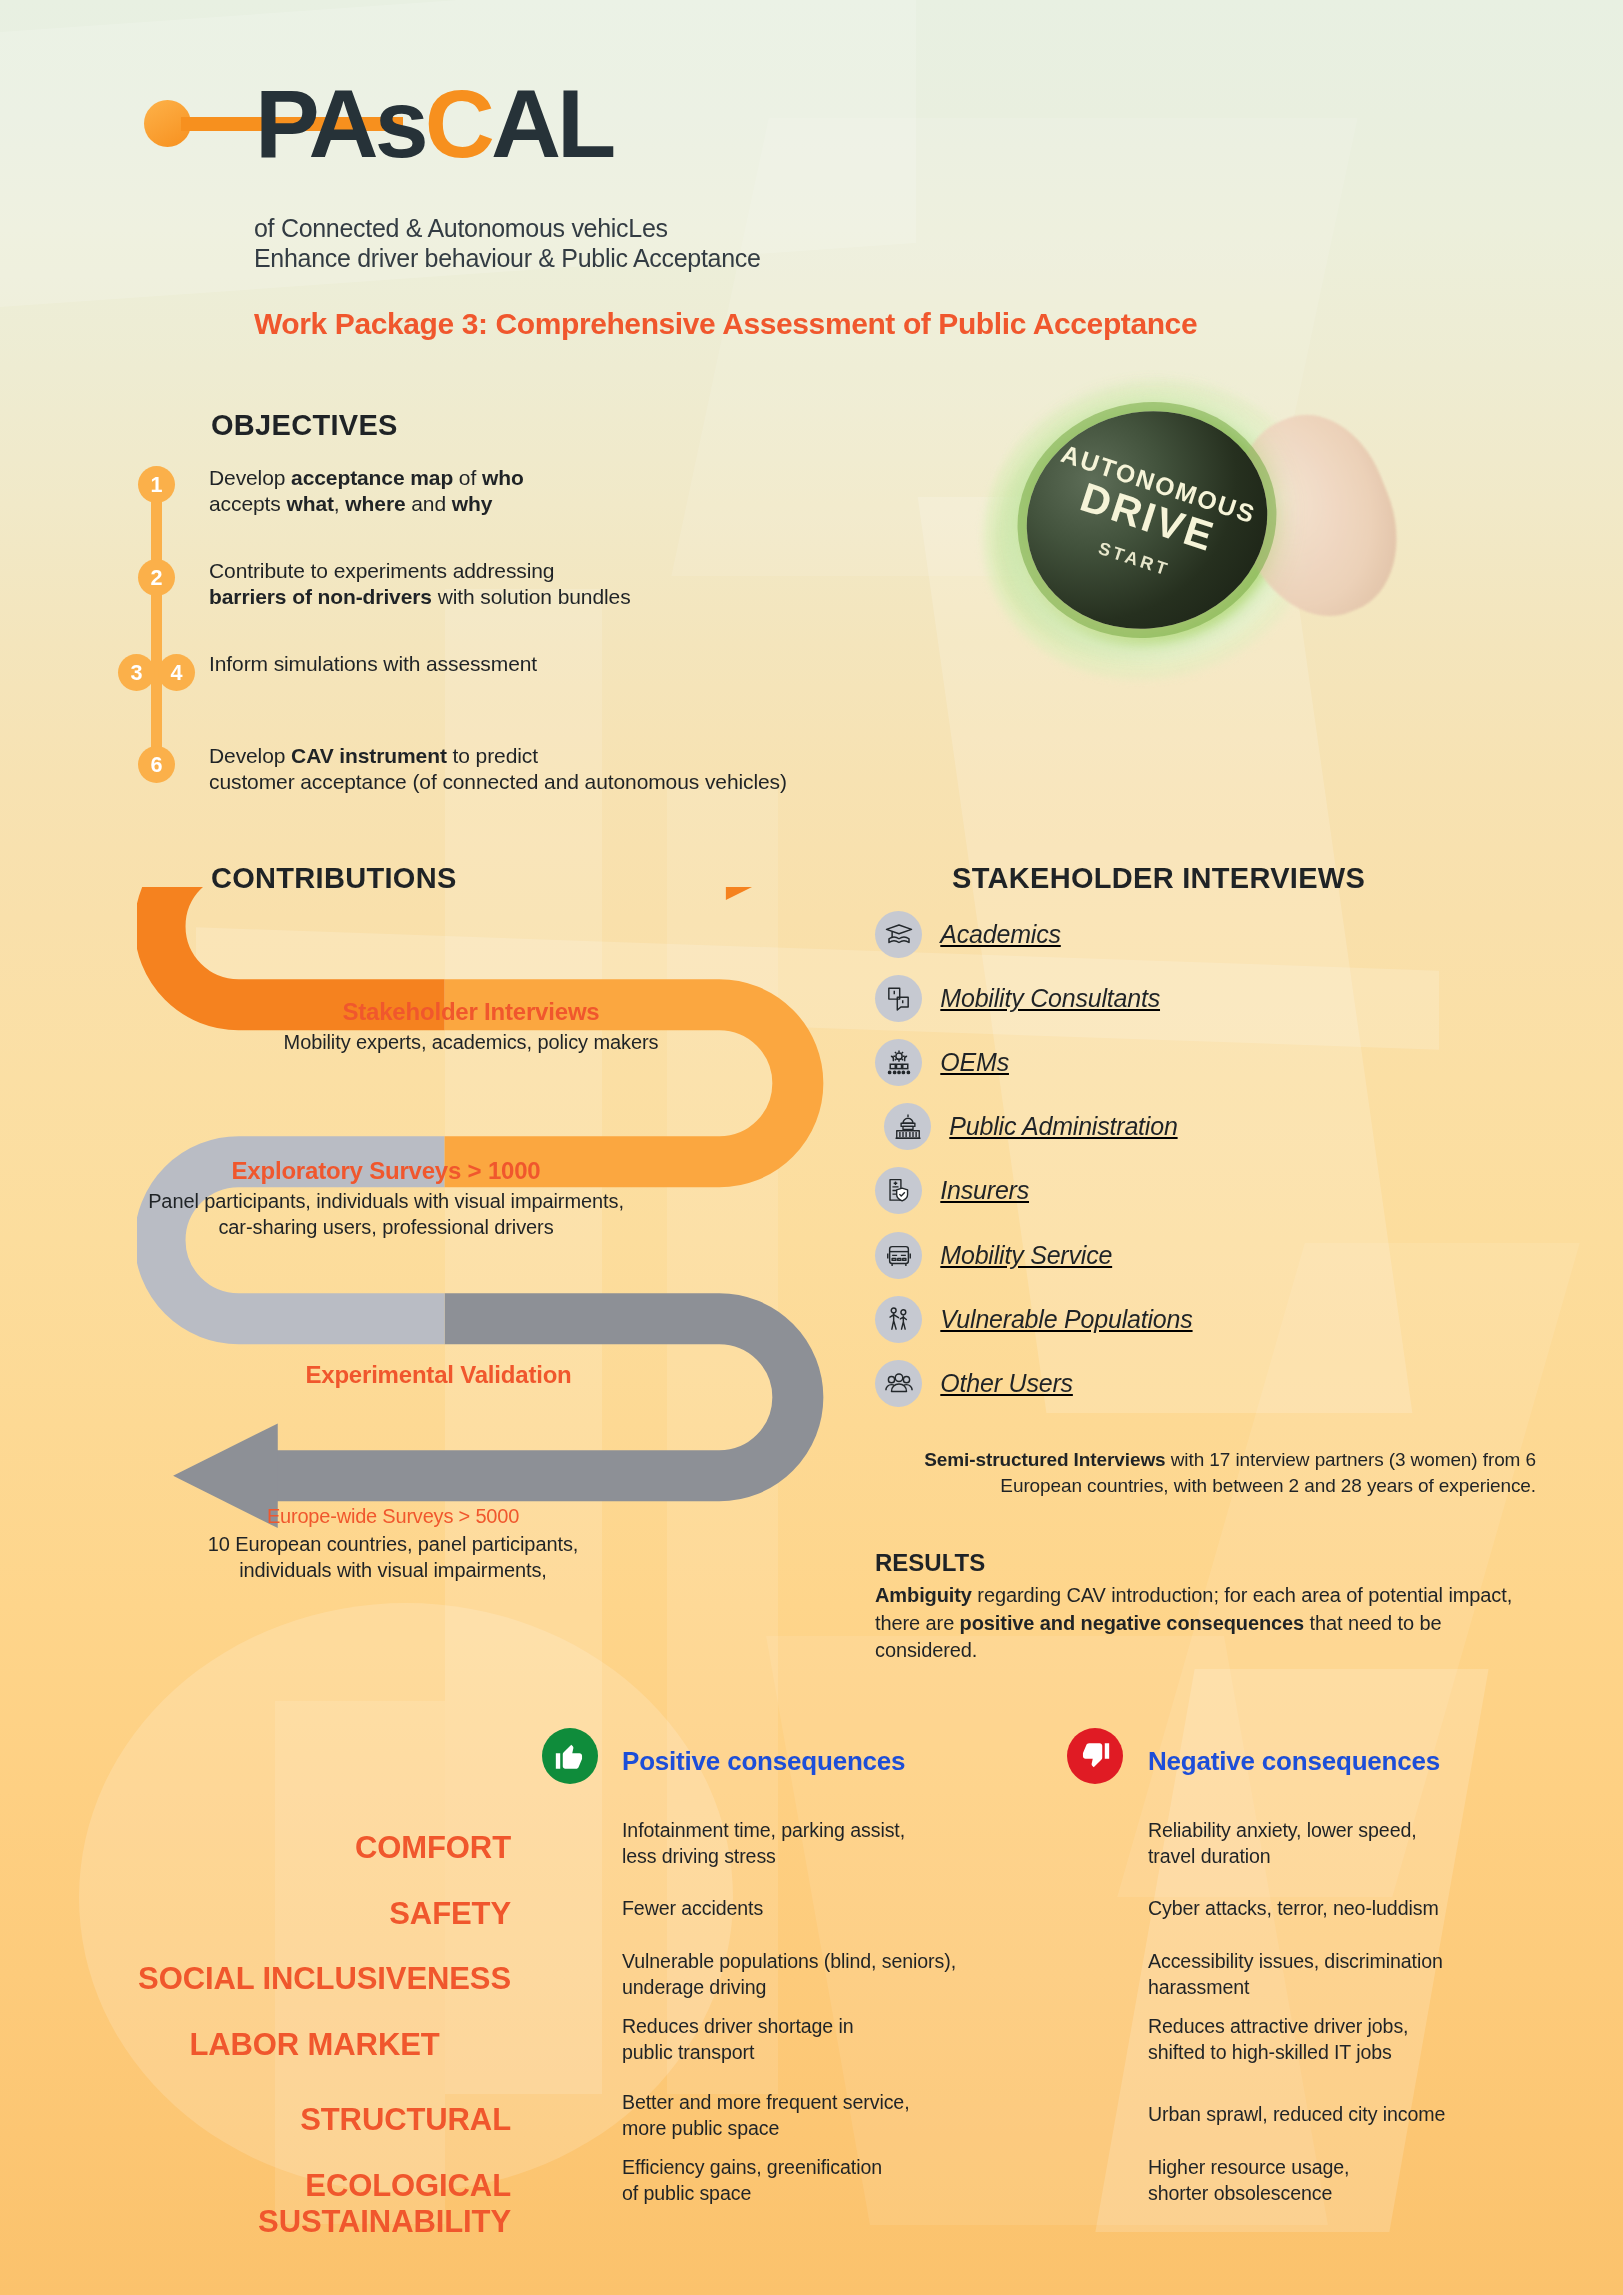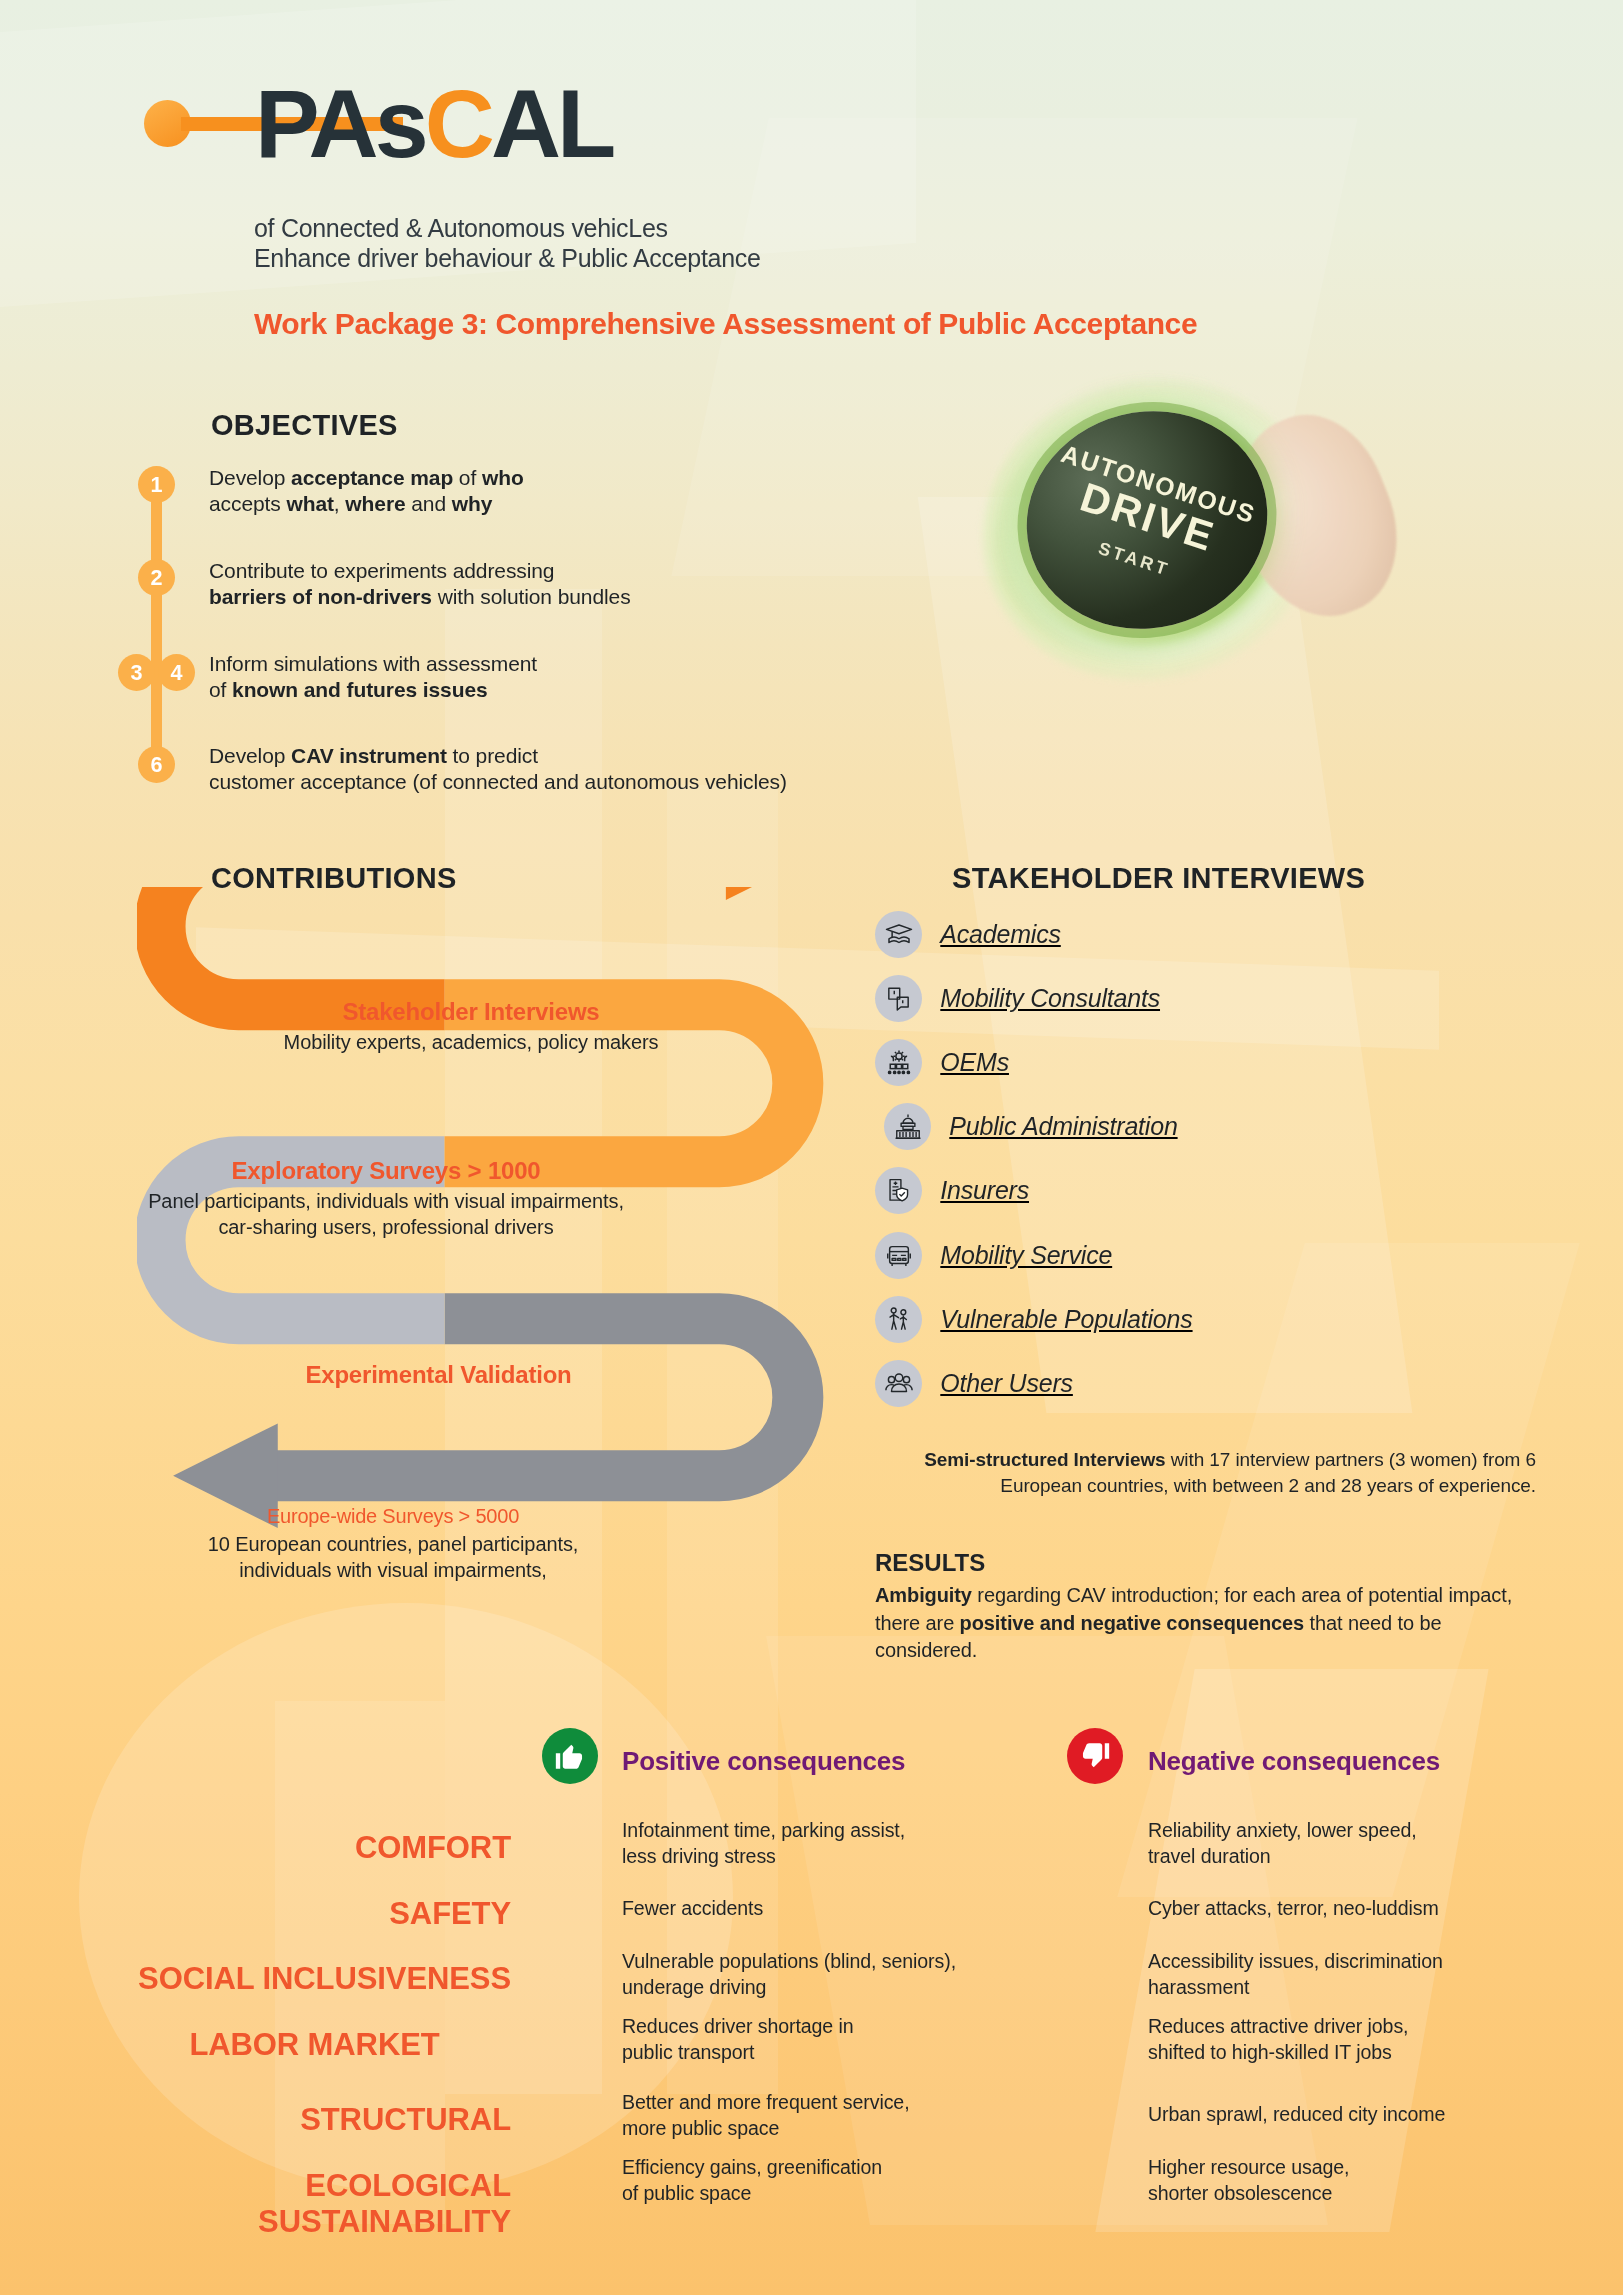--- a/index.html
+++ b/index.html
@@ -89,21 +89,21 @@
   .sh-lab{font-size:25px;font-style:italic;color:#1f2326;font-weight:500;letter-spacing:-0.2px;}
 
   .para{position:absolute;font-size:19px;line-height:26px;color:#1f2326;letter-spacing:-0.1px;}
   .para b{font-weight:800;}
 
   
   .thumb{position:absolute;width:56px;height:56px;border-radius:50%;display:flex;
     align-items:center;justify-content:center;font-size:35px;color:#fff;}
   .thumb.up{background:#0f8c3b;}
   .thumb.down{background:#e01b24;}
-  .ch{position:absolute;font-size:26px;font-weight:800;color:#701a75;letter-spacing:-0.2px;}
+  .ch{position:absolute;font-size:26px;font-weight:800;color:#1d4ed8;letter-spacing:-0.2px;}
   .rowlab{position:absolute;font-size:31px;font-weight:800;color:#f0572d;text-align:right;letter-spacing:-0.1px;}
   .cell{position:absolute;font-size:19.6px;line-height:25.5px;color:#1f2326;letter-spacing:-0.1px;}
 </style>
 </head>
 <body>
 
 <div class="bgdeco">
   <i style="left:0;top:0;width:916px;height:275px;transform:skewY(-4deg);opacity:.5"></i>
   <i style="left:720px;top:118px;width:589px;height:458px;transform:skewX(-12deg);opacity:.35"></i>
   <u style="left:982px;top:497px;width:366px;height:916px;transform:skewX(8deg);"></u>
@@ -147,21 +147,20 @@
     <div><span>accepts </span><b>what</b><span>, </span><b>where</b><span> and </span><b>why</b></div>
   </div>
 
   <div class="obj-text" style="left:209px;top:558px;width:694px;">
     <div><span>Contribute to experiments addressing</span></div>
     <div><b>barriers of non-drivers</b><span> with solution bundles</span></div>
   </div>
 
   <div class="obj-text" style="left:209px;top:651px;width:694px;">
     <div><span>Inform simulations with assessment</span></div>
-    <div><span>of </span><b>known and futures issues</b></div>
   </div>
 
   <div class="obj-text" style="left:209px;top:743px;width:733px;">
     <div><span>Develop </span><b>CAV instrument</b><span> to predict</span></div>
     <div><span>customer acceptance (of connected and autonomous vehicles)</span></div>
   </div>
 
   <div class="btn-photo">
     <div class="halo"></div>
     <div class="halo2"></div>

